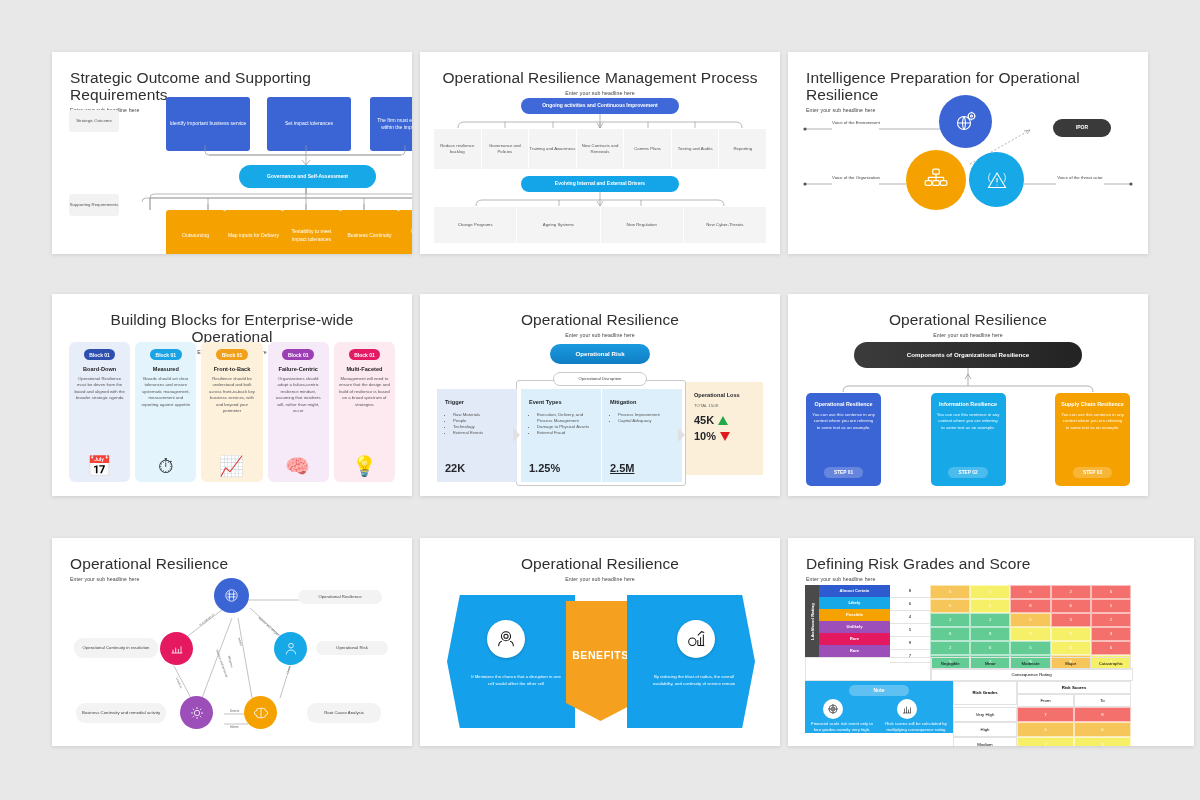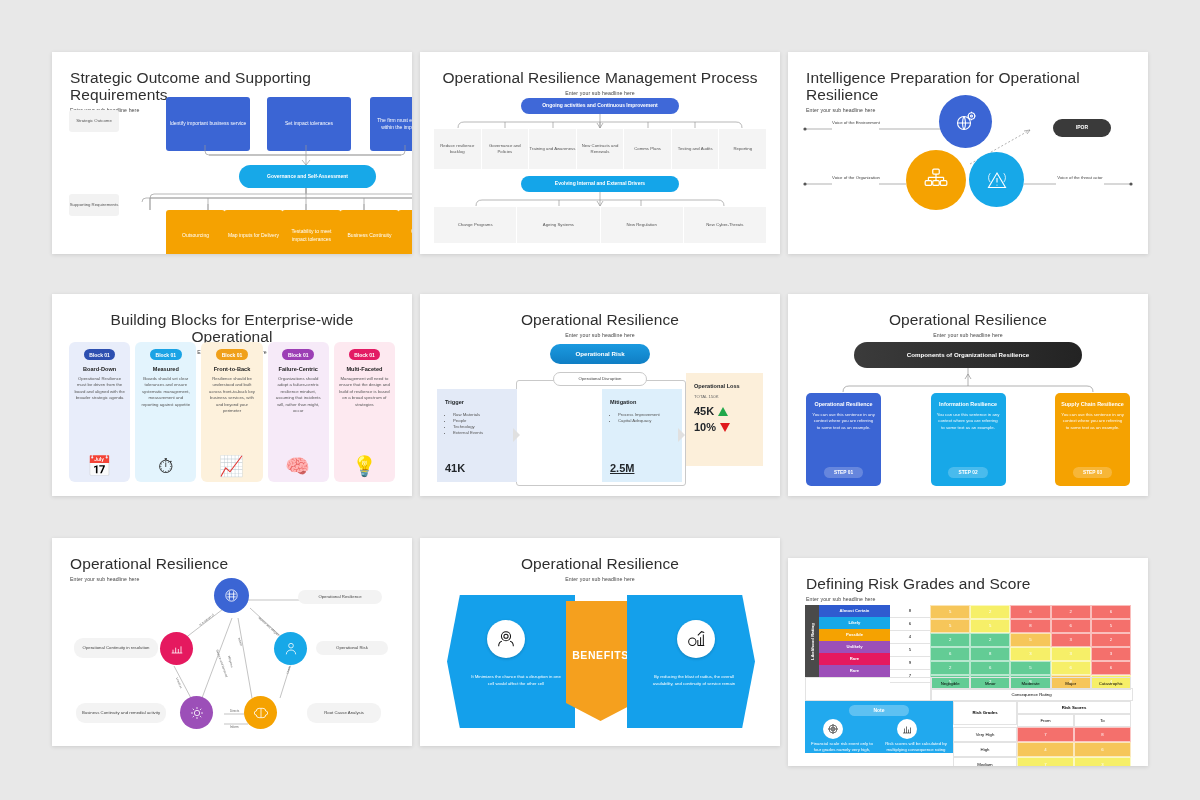--- a/index.html
+++ b/index.html
@@ -270,31 +270,40 @@
     </div>
 
     <div class="panel" style="left:17px;top:95px;width:80px;height:93px;background:#e3eaf7;padding:10px 8px;">
       <div class="t55 b" style="color:#23272b;">Trigger</div>
       <ul class="t4" style="margin:5px 0 0;padding-left:8px;color:#555;">
         <li>Raw Materials</li>
         <li>People</li>
         <li>Technology</li>
         <li>External Events</li>
       </ul>
-      <div class="kpi" style="position:absolute;left:8px;bottom:8px;">41K</div>
+      <div class="kpi" style="position:absolute;left:8px;bottom:8px;">22K</div>
+    </div>
+    <div class="panel" style="left:101px;top:95px;width:80px;height:93px;background:#ddeffb;padding:10px 8px;">
+      <div class="t55 b" style="color:#23272b;">Event Types</div>
+      <ul class="t4" style="margin:5px 0 0;padding-left:8px;color:#555;">
+        <li>Execution, Delivery, and Process Management</li>
+        <li>Damage to Physical Assets</li>
+        <li>External Fraud</li>
+      </ul>
+      <div class="kpi" style="position:absolute;left:8px;bottom:8px;">1.25%</div>
     </div>
     <div class="panel" style="left:182px;top:95px;width:80px;height:93px;background:#ddeffb;padding:10px 8px;">
       <div class="t55 b" style="color:#23272b;">Mitigation</div>
       <ul class="t4" style="margin:5px 0 0;padding-left:8px;color:#555;">
         <li>Process Improvement</li>
         <li>Capital Adequacy</li>
       </ul>
       <div class="kpi" style="position:absolute;left:8px;bottom:8px;text-decoration:underline;">2.5M</div>
     </div>
-    <div class="panel" style="left:266px;top:79px;width:77px;height:93px;background:#fcefda;padding:10px 8px;">
+    <div class="panel" style="left:266px;top:88px;width:77px;height:93px;background:#fcefda;padding:10px 8px;">
       <div class="t55 b" style="color:#23272b;">Operational Loss</div>
       <div class="t4" style="color:#666;margin-top:3px;">TOTAL 150K</div>
       <div style="display:flex;align-items:center;gap:4px;margin-top:5px;">
         <span class="kpi">45K</span>
         <span style="width:0;height:0;border-left:5px solid transparent;border-right:5px solid transparent;border-bottom:9px solid #21a84b;"></span>
       </div>
       <div style="display:flex;align-items:center;gap:4px;margin-top:4px;">
         <span class="kpi">10%</span>
         <span style="width:0;height:0;border-left:5px solid transparent;border-right:5px solid transparent;border-top:9px solid #e0191c;"></span>
       </div>
@@ -424,21 +433,21 @@
       <div class="iccirc" style="position:absolute;left:50px;top:25px;width:38px;height:38px;">
         <svg width="22" height="22" viewBox="0 0 24 24" fill="none" stroke="#111" stroke-width="1.1">
           <circle cx="8" cy="15" r="4"></circle>
             <path d="M14,19h7M14,19v-6M17,19v-9M20,19v-12M14,8l4-4 3,1"></path>
         </svg>
       </div>
       <div class="t4" style="position:absolute;left:20px;top:78px;width:94px;text-align:center;color:#fff;line-height:1.7;">By reducing the blast of radius, the overall availability, and continuity of service remain</div>
     </div>
   </div>
 
-  <div class="slide" style="left:788px;top:538px;width:360px;height:208px;margin-top:20px;">
+  <div class="slide" style="left:788px;top:538px;width:406px;height:208px;">
     <div class="hdr">
       <div class="s-title">Defining Risk Grades and Score</div>
       <div class="s-sub">Enter your sub headline here</div>
     </div>
 
     <div class="vert" style="position:absolute;left:17px;top:47px;width:14px;height:73px;">Likelihood Rating</div>
 
     <div style="position:absolute;left:31px;top:47px;width:71px;">
       <div class="lk" style="height:12px;line-height:12px;text-align:center;background:#2f5bd0;">Almost Certain</div>
       <div class="lk" style="height:12px;line-height:12px;text-align:center;background:#17a8e8;">Likely</div>

